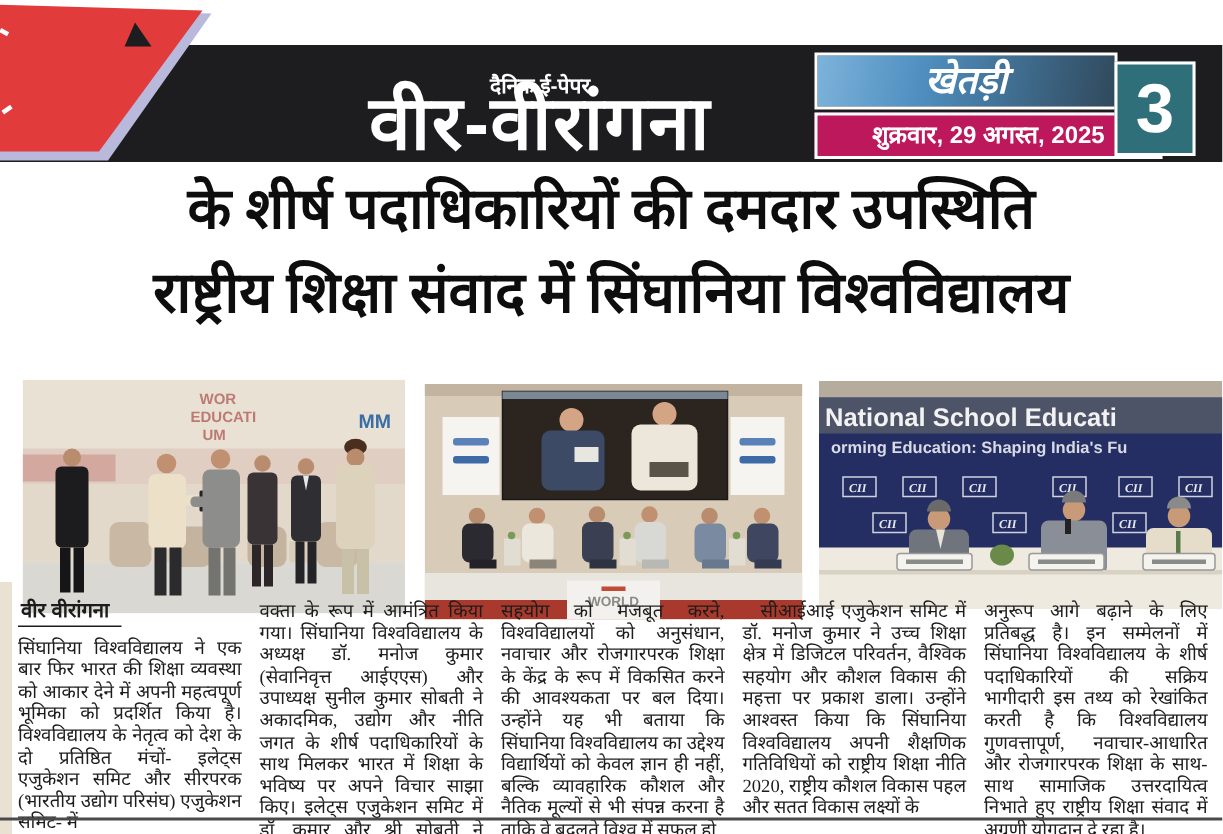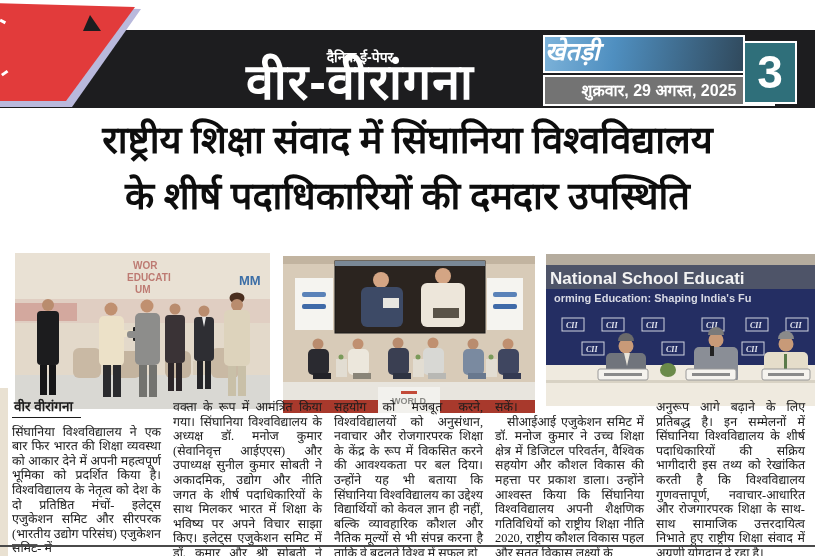--- a/index.html
+++ b/index.html
@@ -13,24 +13,24 @@
   .flag-svg{position:absolute;left:0;top:0;width:240px;height:112px;z-index:5;}
   .epaper{position:absolute;left:180px;top:47px;width:360px;text-align:center;
     color:#ffffff;font-size:14px;font-weight:bold;z-index:6;}
   .papername{position:absolute;left:150px;top:46px;width:420px;text-align:center;
     color:#ffffff;font-size:50px;font-weight:bold;letter-spacing:1px;z-index:6;
     font-family:"Liberation Sans","DejaVu Sans",sans-serif;}
   .infobox{position:absolute;left:538px;top:33px;width:266px;height:74px;z-index:7;}
   .edition{position:absolute;left:5px;top:2px;width:198px;height:34px;
     background:linear-gradient(100deg,#7db3da 0%,#4f8fc0 35%,#30495c 100%);
     border:2px solid #ffffff;color:#ffffff;font-size:25px;font-weight:bold;
-    line-height:34px;font-style:italic;
-    font-family:Liberation Mono, monospace;}
+    text-align:center;line-height:34px;font-style:italic;
+    font-family:Liberation Sans, sans-serif;}
   .dateline{position:absolute;left:5px;top:42px;width:228px;height:27px;
-    background:#737373;border:2px solid #ffffff;color:#ffffff;
+    background:#be185d;border:2px solid #ffffff;color:#ffffff;
     font-size:16px;font-weight:bold;text-align:center;line-height:27px;}
   .pagenum{position:absolute;left:205px;top:8px;width:50px;height:59px;
     background:#2f6f7a;border:2px solid #ffffff;color:#ffffff;z-index:8;
     font-size:46px;font-weight:bold;text-align:center;line-height:59px;}
   
   .headline{position:absolute;left:0;top:112px;width:815px;text-align:center;
     color:#0d0d0d;font-weight:bold;font-size:38px;line-height:56px;
     font-family:"Liberation Serif","DejaVu Serif",serif;}
   
   .photo{position:absolute;overflow:hidden;margin-top:16px;}
@@ -66,22 +66,22 @@
 <div class="epaper">दैनिक ई-पेपर</div>
 <div class="papername">वीर-वीरांगना</div>
 
 <div class="infobox">
   <div class="dateline">शुक्रवार, 29 अगस्त, 2025</div>
   <div class="edition">खेतड़ी</div>
   <div class="pagenum">3</div>
 </div>
 
 <div class="headline">
+  <div>के शीर्ष पदाधिकारियों की दमदार उपस्थिति</div>
   <div>राष्ट्रीय शिक्षा संवाद में सिंघानिया विश्वविद्यालय</div>
-  <div>के शीर्ष पदाधिकारियों की दमदार उपस्थिति</div>
 </div>
 
 <div class="photo photo1">
   <svg width="255" height="156" viewBox="0 0 255 156">
     <rect x="0" y="0" width="255" height="156" fill="#e9e1d4"></rect>
     <rect x="0" y="46" width="255" height="24" fill="#d9bfb2" opacity="0.55"></rect>
     <rect x="0" y="50" width="62" height="18" fill="#c98f85" opacity="0.6"></rect>
     <rect x="0" y="70" width="255" height="52" fill="#e3d9ca"></rect>
     <rect x="0" y="122" width="255" height="34" fill="#d9d8d3"></rect>
     <text x="118" y="16" font-size="10" font-weight="bold" fill="#bd7a72">WOR</text>
@@ -247,21 +247,20 @@
     <span class="byline">वीर वीरांगना</span>
     <p>सिंघानिया विश्वविद्यालय ने एक बार फिर भारत की शिक्षा व्यवस्था को आकार देने में अपनी महत्वपूर्ण भूमिका को प्रदर्शित किया है। विश्वविद्यालय के नेतृत्व को देश के दो प्रतिष्ठित मंचों- इलेट्स एजुकेशन समिट और सीरपरक (भारतीय उद्योग परिसंघ) एजुकेशन समिट- में</p>
   </div>
   <div class="col">
     <p>वक्ता के रूप में आमंत्रित किया गया। सिंघानिया विश्वविद्यालय के अध्यक्ष डॉ. मनोज कुमार (सेवानिवृत्त आईएएस) और उपाध्यक्ष सुनील कुमार सोबती ने अकादमिक, उद्योग और नीति जगत के शीर्ष पदाधिकारियों के साथ मिलकर भारत में शिक्षा के भविष्य पर अपने विचार साझा किए। इलेट्स एजुकेशन समिट में डॉ. कुमार और श्री सोबती ने उद्योग-अकादमिक</p>
   </div>
   <div class="col">
     <p>सहयोग को मजबूत करने, विश्वविद्यालयों को अनुसंधान, नवाचार और रोजगारपरक शिक्षा के केंद्र के रूप में विकसित करने की आवश्यकता पर बल दिया। उन्होंने यह भी बताया कि सिंघानिया विश्वविद्यालय का उद्देश्य विद्यार्थियों को केवल ज्ञान ही नहीं, बल्कि व्यावहारिक कौशल और नैतिक मूल्यों से भी संपन्न करना है ताकि वे बदलते विश्व में सफल हो</p>
   </div>
   <div class="col">
-    <p>सकें।</p>
     <p class="indent">सीआईआई एजुकेशन समिट में डॉ. मनोज कुमार ने उच्च शिक्षा क्षेत्र में डिजिटल परिवर्तन, वैश्विक सहयोग और कौशल विकास की महत्ता पर प्रकाश डाला। उन्होंने आश्वस्त किया कि सिंघानिया विश्वविद्यालय अपनी शैक्षणिक गतिविधियों को राष्ट्रीय शिक्षा नीति 2020, राष्ट्रीय कौशल विकास पहल और सतत विकास लक्ष्यों के</p>
   </div>
   <div class="col">
     <p>अनुरूप आगे बढ़ाने के लिए प्रतिबद्ध है। इन सम्मेलनों में सिंघानिया विश्वविद्यालय के शीर्ष पदाधिकारियों की सक्रिय भागीदारी इस तथ्य को रेखांकित करती है कि विश्वविद्यालय गुणवत्तापूर्ण, नवाचार-आधारित और रोजगारपरक शिक्षा के साथ-साथ सामाजिक उत्तरदायित्व निभाते हुए राष्ट्रीय शिक्षा संवाद में अग्रणी योगदान दे रहा है।</p>
   </div>
 </div>
 
 <div class="bottom-rule"></div>
 
 </body></html>

